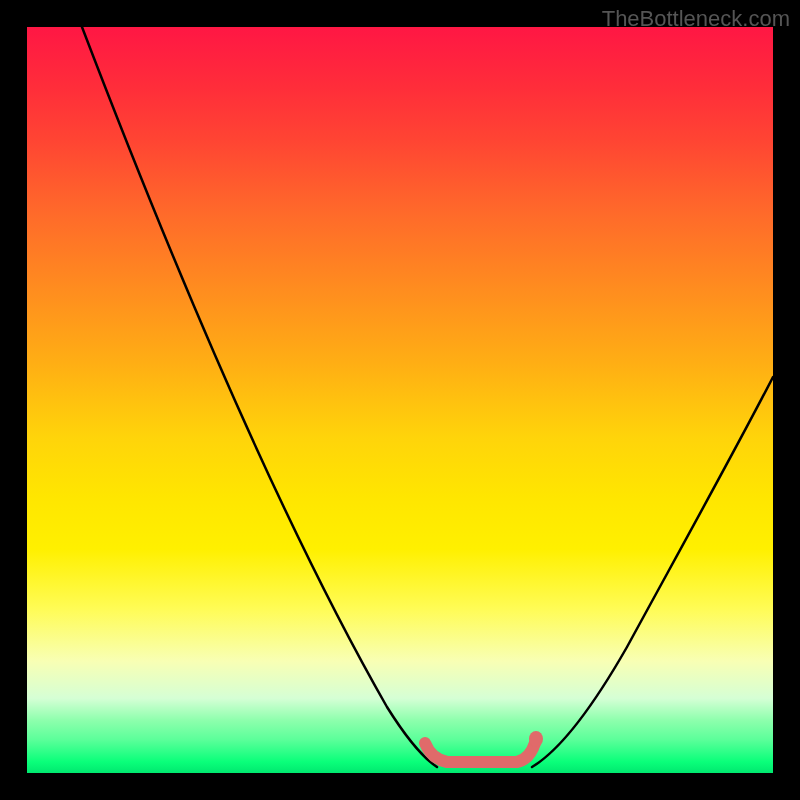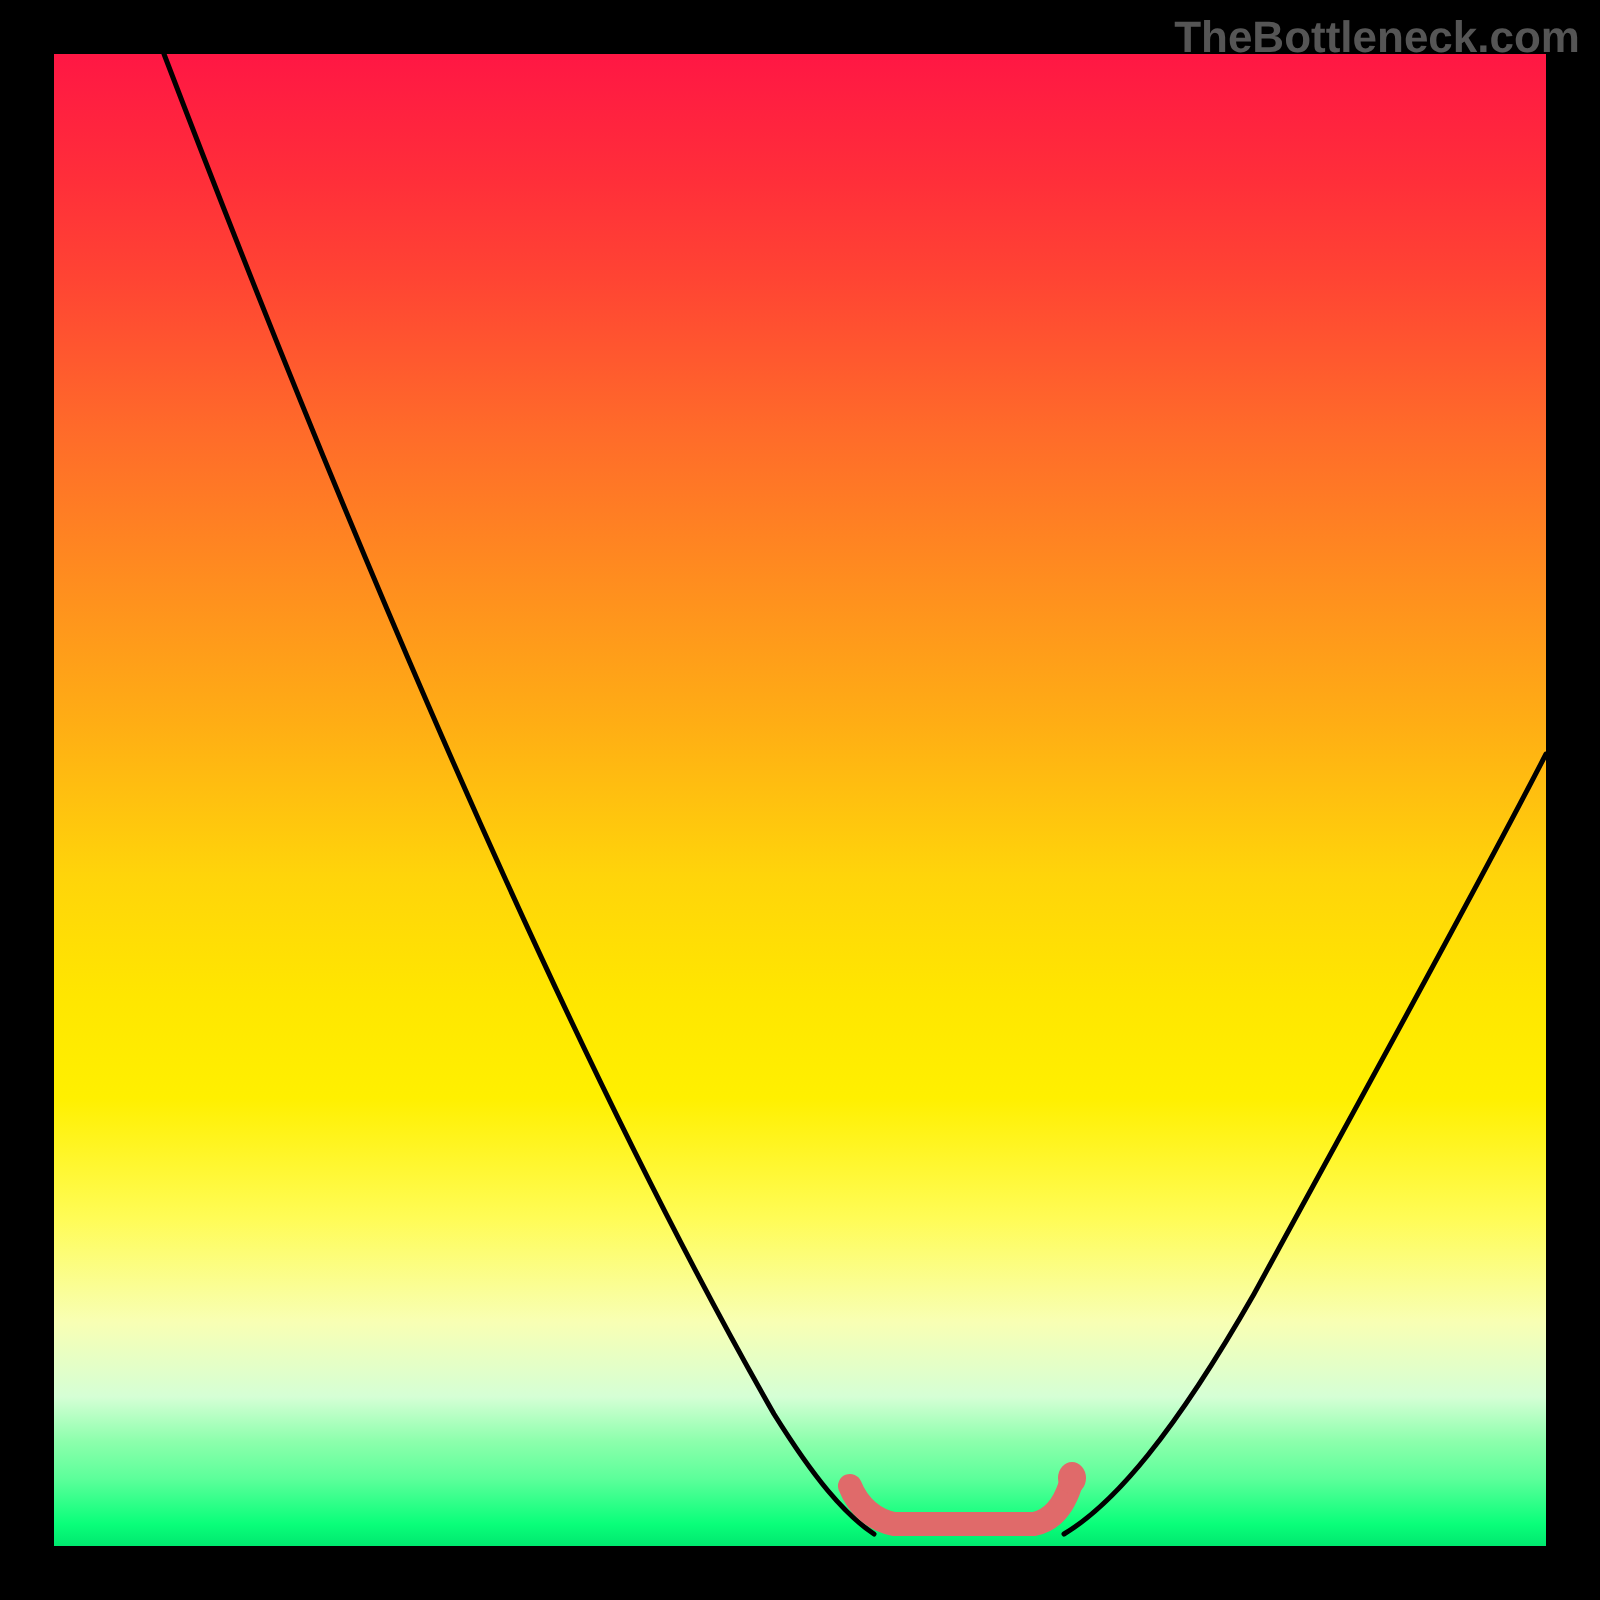--- a/index.html
+++ b/index.html
@@ -10,21 +10,21 @@
     position: relative;
     font-family: Arial, sans-serif;
     overflow: hidden;
   }
   .watermark {
     position: absolute;
     top: 6px;
     right: 10px;
     color: #555;
     font-size: 22px;
-    font-weight: 700;
+    font-weight: 400;
     z-index: 10;
   }
   .plot-area {
     position: absolute;
     left: 27px;
     top: 27px;
     width: 746px;
     height: 746px;
     overflow: hidden;
   }

